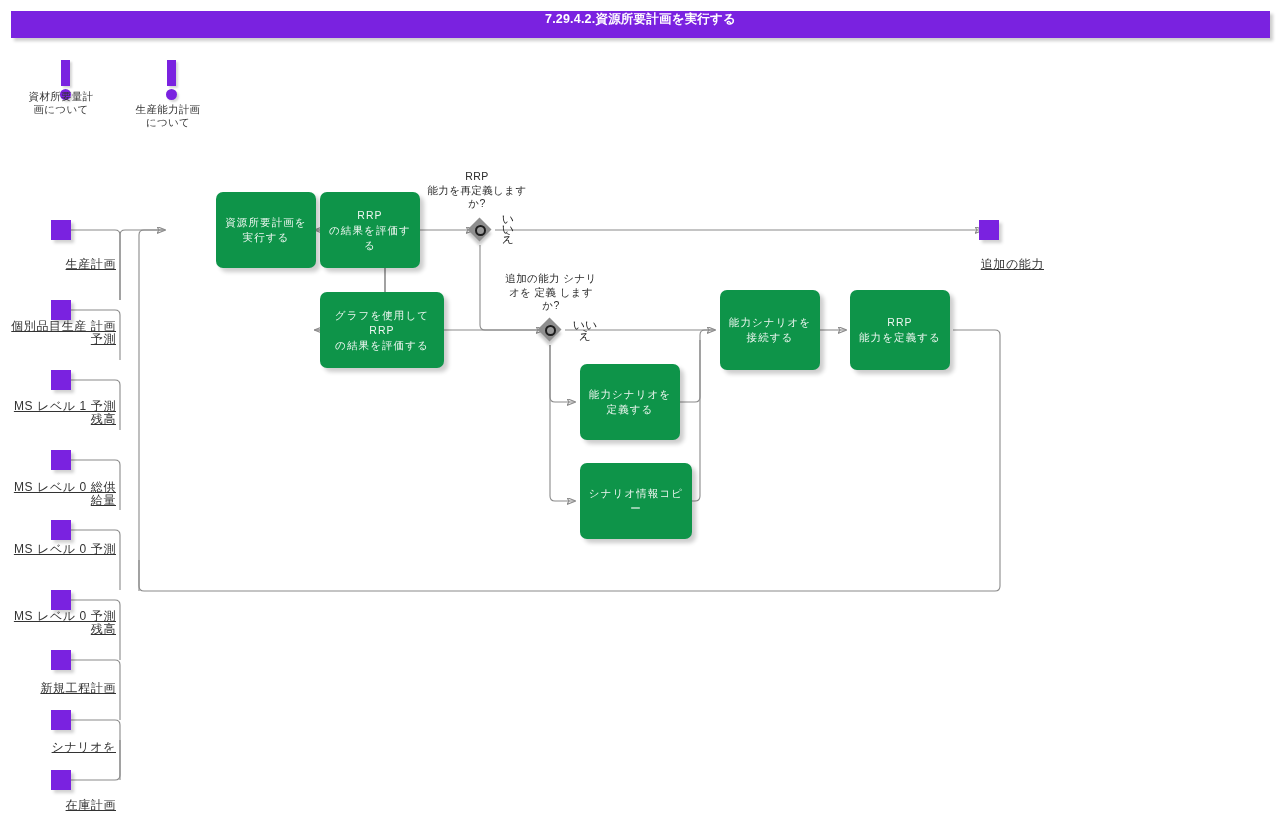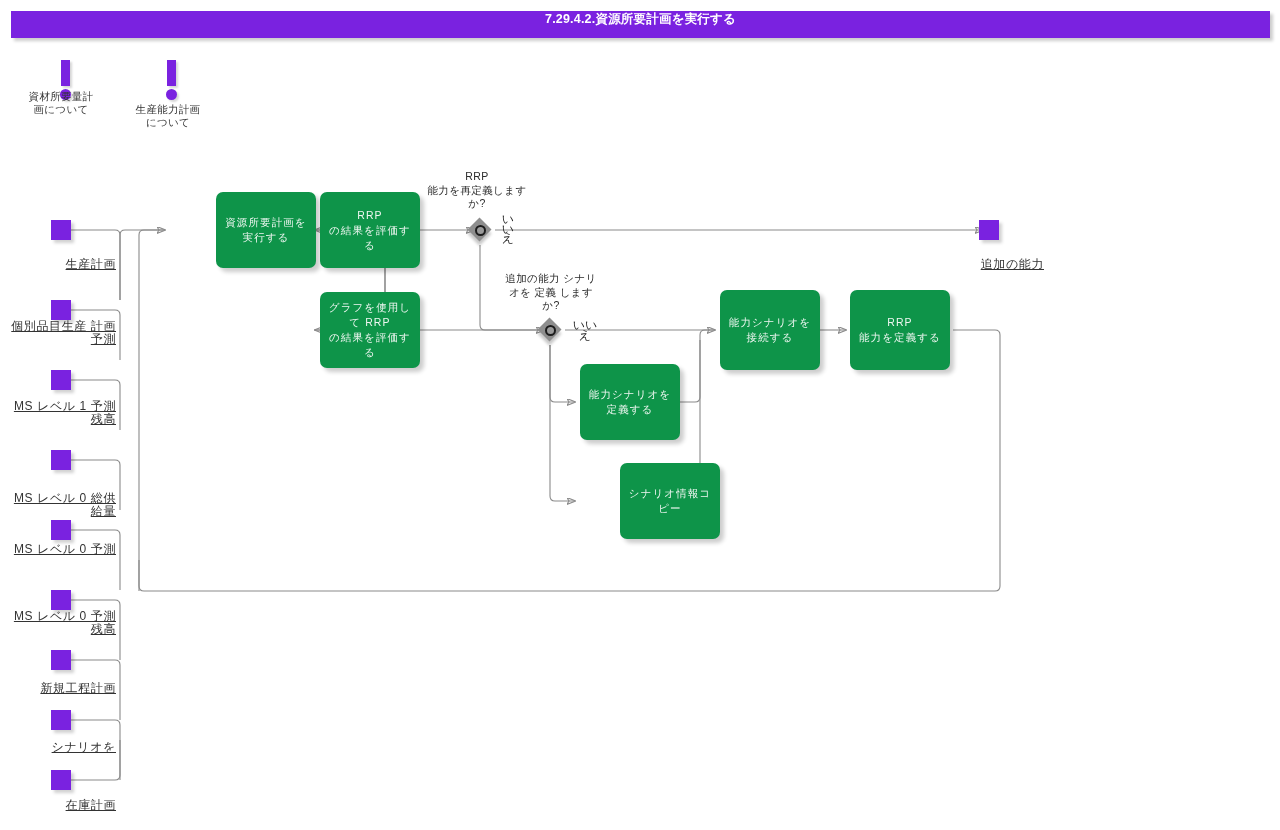--- a/index.html
+++ b/index.html
@@ -245,21 +245,21 @@
   <div class="datanode" style="left:51px; top:220px;"></div>
   <div class="datalabel" style="left:6px; top:258px;">生産計画</div>
 
   <div class="datanode" style="left:51px; top:300px;"></div>
   <div class="datalabel" style="left:6px; top:320px;">個別品目生産 計画予測</div>
 
   <div class="datanode" style="left:51px; top:370px;"></div>
   <div class="datalabel" style="left:6px; top:400px;">MS レベル 1 予測残高</div>
 
   <div class="datanode" style="left:51px; top:450px;"></div>
-  <div class="datalabel" style="left:6px; top:492px;">MS レベル 0 総供給量</div>
+  <div class="datalabel" style="left:6px; top:481px;">MS レベル 0 総供給量</div>
 
   <div class="datanode" style="left:51px; top:520px;"></div>
   <div class="datalabel" style="left:6px; top:543px;">MS レベル 0 予測</div>
 
   <div class="datanode" style="left:51px; top:590px;"></div>
   <div class="datalabel" style="left:6px; top:610px;">MS レベル 0 予測残高</div>
 
   <div class="datanode" style="left:51px; top:650px;"></div>
   <div class="datalabel" style="left:6px; top:682px;">新規工程計画</div>
 
@@ -274,30 +274,30 @@
 
   <div class="process" style="left:170px; top:192px; width:100px; height:76px;margin-left:46px;">
     <span>資源所要計画を実行する</span>
   </div>
 
   <div class="process" style="left:320px; top:192px; width:100px; height:76px;">
     <span style="white-space:pre-line;">RRP
 の結果を評価する</span>
   </div>
 
-  <div class="process" style="left:320px; top:292px; width:100px; height:76px;">
+  <div class="process" style="left:320px; top:292px; width:124px; height:76px;">
     <span style="white-space:pre-line;">グラフを使用して RRP
 の結果を評価する</span>
   </div>
 
   <div class="process" style="left:580px; top:364px; width:100px; height:76px;">
     <span>能力シナリオを定義する</span>
   </div>
 
-  <div class="process" style="left:580px; top:463px; width:100px; height:76px;margin-left:40px;">
+  <div class="process" style="left:580px; top:463px; width:112px; height:76px;">
     <span>シナリオ情報コピー</span>
   </div>
 
   <div class="process" style="left:720px; top:290px; width:100px; height:80px;">
     <span>能力シナリオを接続する</span>
   </div>
 
   <div class="process" style="left:850px; top:290px; width:100px; height:80px;">
     <span style="white-space:pre-line;">RRP
 能力を定義する</span>

